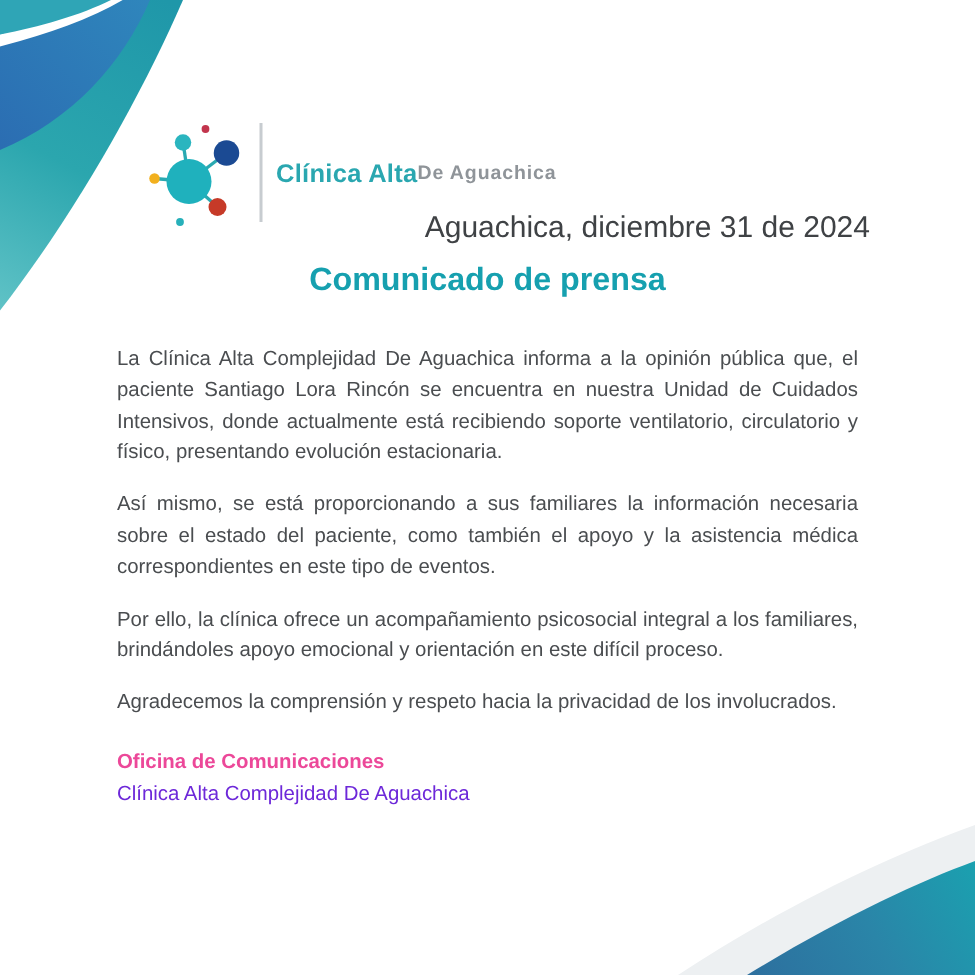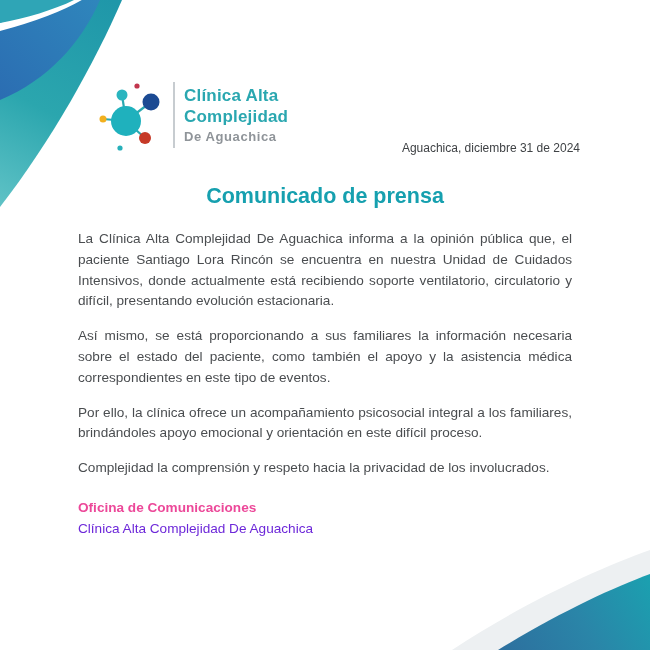--- a/index.html
+++ b/index.html
@@ -24,39 +24,39 @@
   .logo {
     position: absolute; left: 98px; top: 74px;
     display: flex; align-items: center;
   }
   .logo-icon { width: 72px; height: 82px; display: block; }
   .logo-divider {
     width: 2px; height: 66px;
     background: #c7ccd0;
     margin: 0 9px 0 3px;
   }
-  .logo-text { display: flex; flex-direction: column; justify-content: center; }
+  .logo-text { display: flex; justify-content: center; }
   .logo-name-line {
     font-size: 17px; font-weight: 700;
     color: #2aa7b0; line-height: 21px;
     letter-spacing: 0.2px;
   }
   .logo-sub-line {
     font-size: 13px; font-weight: 700;
     color: #8f9499; line-height: 18px;
     letter-spacing: 0.6px; margin-top: 1px;
   }
   
   .dateline {
     position: absolute; top: 141px; right: 70px;
-    font-size: 12px; color: #3f4245;
+    font-size: 20px; color: #3f4245;
   }
   
   .doc-title {
-    position: absolute; top: 184px; left: 0;
+    position: absolute; top: 174px; left: 0;
     width: 650px; margin: 0;
     text-align: center;
     font-size: 21.5px; font-weight: 700;
     color: #16a0af;
   }
   
   .content {
     position: absolute; top: 229px; left: 78px;
     width: 494px;
     font-size: 13.6px; line-height: 20.8px;
@@ -116,34 +116,33 @@
       <circle cx="24" cy="21" r="5.5" fill="#2ab5bf"></circle>
       <circle cx="53" cy="28" r="8.5" fill="#1b4a93"></circle>
       <circle cx="47" cy="64" r="6" fill="#c63a28"></circle>
       <circle cx="5" cy="45" r="3.5" fill="#f2b01e"></circle>
       <circle cx="39" cy="12" r="2.6" fill="#c2354d"></circle>
       <circle cx="22" cy="74" r="2.6" fill="#27b0ba"></circle>
     </svg>
     <div class="logo-divider"></div>
     <div class="logo-text">
       <span class="logo-name-line">Clínica Alta</span>
-      <span class="logo-name-line">Complejidad</span>
       <span class="logo-sub-line">De Aguachica</span>
     </div>
   </div>
 
   <div class="dateline">Aguachica, diciembre 31 de 2024</div>
 
   <h1 class="doc-title">Comunicado de prensa</h1>
 
   <main class="content">
-    <p>La Clínica Alta Complejidad De Aguachica informa a la opinión pública que, el paciente Santiago Lora Rincón se encuentra en nuestra Unidad de Cuidados Intensivos, donde actualmente está recibiendo soporte ventilatorio, circulatorio y difícil, presentando evolución estacionaria.</p>
+    <p>La Clínica Alta Complejidad De Aguachica informa a la opinión pública que, el paciente Santiago Lora Rincón se encuentra en nuestra Unidad de Cuidados Intensivos, donde actualmente está recibiendo soporte ventilatorio, circulatorio y físico, presentando evolución estacionaria.</p>
     <p>Así mismo, se está proporcionando a sus familiares la información necesaria sobre el estado del paciente, como también el apoyo y la asistencia médica correspondientes en este tipo de eventos.</p>
     <p>Por ello, la clínica ofrece un acompañamiento psicosocial integral a los familiares, brindándoles apoyo emocional y orientación en este difícil proceso.</p>
-    <p>Complejidad la comprensión y respeto hacia la privacidad de los involucrados.</p>
+    <p>Agradecemos la comprensión y respeto hacia la privacidad de los involucrados.</p>
 
     <footer class="signature">
       <div class="sig-office">Oficina de Comunicaciones</div>
       <div class="sig-org">Clínica Alta Complejidad De Aguachica</div>
     </footer>
   </main>
 
 </div>
 
 </body></html>

